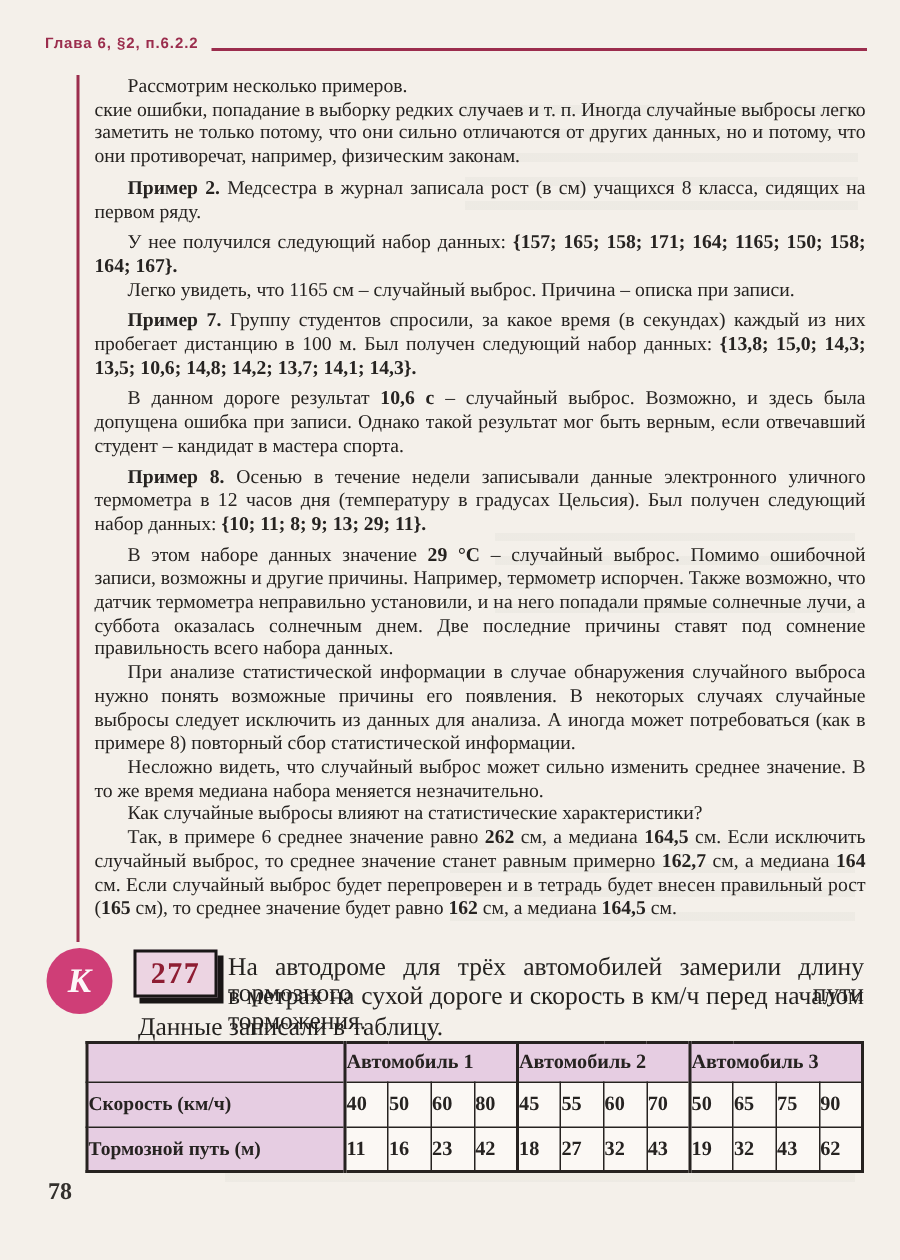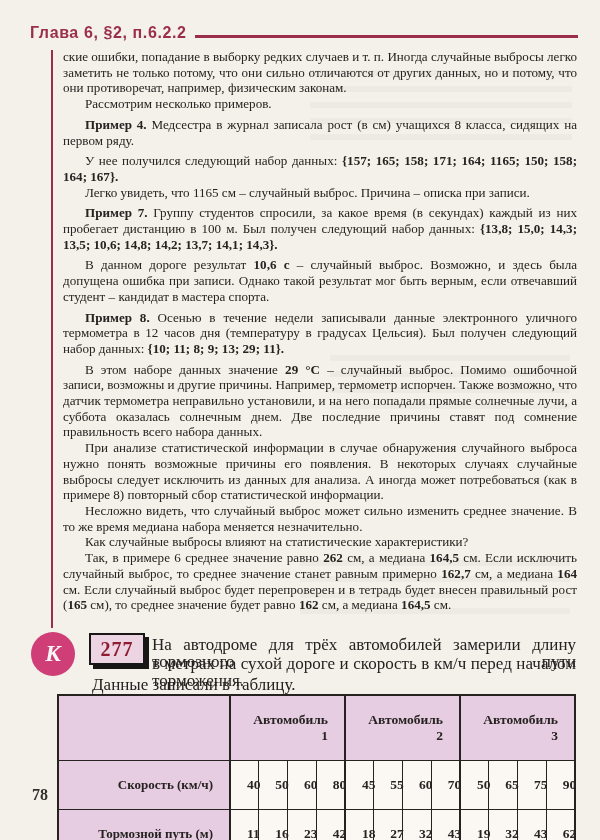--- a/index.html
+++ b/index.html
@@ -14,21 +14,21 @@
     repeating-linear-gradient(180deg,#6f7d6f 0 6px,transparent 6px 16px);}
   .g1{left:310px;top:70px;width:262px;height:70px;}
   .g2{left:330px;top:355px;width:240px;height:60px;}
   .g3{left:300px;top:560px;width:270px;height:55px;}
   .g4{left:150px;top:782px;width:420px;height:16px;}
 
   .hdr{
     position:absolute;left:30px;top:24px;right:22px;
     display:flex;align-items:center;gap:9px;
     font-family:"Liberation Sans", sans-serif;
-    font-weight:bold;font-size:16px;letter-spacing:.6px;
+    font-weight:bold;font-size:10px;letter-spacing:.6px;
     color:var(--accent,#9b2d4d);white-space:nowrap;
   }
   .hdr-rule{flex:1;height:2.5px;background:var(--accent,#9b2d4d);margin-top:7px;}
   .vrule{
     position:absolute;left:51px;top:50px;width:2px;height:578px;
     background:var(--accent,#9b2d4d);
   }
   .theory{
     position:absolute;left:63px;top:49px;width:514px;
     font-size:13.1px;line-height:15.7px;text-align:justify;
@@ -63,22 +63,22 @@
 
   table.cars{
     position:absolute;left:57px;top:694px;width:519px;
     border-collapse:collapse;table-layout:fixed;
     background:#fbf8f4;
   }
   table.cars col.lab{width:172px;}
   table.cars th, table.cars td{
     border:1.5px solid #262220;
     font-family:"Liberation Serif", serif;
-    text-align:right;vertical-align:middle;
-    padding:16px;
+    text-align:left;vertical-align:middle;
+    padding:0;
   }
   table.cars{border:2.5px solid #262220;}
   tr.hrow{height:26px;}
   tr.drow{height:30px;}
   .corner,.labcell{background:var(--tablepink,#e6cde2);}
   th.group{background:var(--tablepink,#e6cde2);font-size:13.5px;font-weight:bold;border-left-width:2.5px;}
   .labcell{font-size:13px;font-weight:bold;text-align:left;padding-left:6px;margin-top:22px;}
   td.val{font-size:13.5px;font-weight:bold;}
   tr td:nth-child(2), tr th:nth-child(2){border-left-width:2.5px;}
   tr td:nth-child(6){border-left-width:2.5px;}
@@ -100,23 +100,23 @@
 <div class="ghost g4"></div>
 
 <div class="hdr">
   <span>Глава 6, §2, п.6.2.2</span>
   <span class="hdr-rule"></span>
 </div>
 
 <div class="vrule"></div>
 
 <div class="theory">
+    <p class="para ind"><span>Рассмотрим несколько примеров.</span></p>
     <p class="para"><span>ские ошибки, попадание в выборку редких случаев и т. п. Иногда случайные выбросы легко заметить не только потому, что они сильно отличаются от других данных, но и потому, что они противоречат, например, физическим законам.</span></p>
-    <p class="para ind"><span>Рассмотрим несколько примеров.</span></p>
-    <p class="para ind sp"><b>Пример 4.</b><span> Медсестра в журнал записала рост (в см) учащихся 8 класса, сидящих на первом ряду.</span></p>
+    <p class="para ind sp"><b>Пример 2.</b><span> Медсестра в журнал записала рост (в см) учащихся 8 класса, сидящих на первом ряду.</span></p>
     <p class="para ind sp"><span>У нее получился следующий набор данных: </span><b>{157; 165; 158; 171; 164; 1165; 150; 158; 164; 167}.</b></p>
     <p class="para ind"><span>Легко увидеть, что 1165 см – случайный выброс. Причина – описка при записи.</span></p>
     <p class="para ind sp"><b>Пример 7.</b><span> Группу студентов спросили, за какое время (в секундах) каждый из них пробегает дистанцию в 100 м. Был получен следующий набор данных: </span><b>{13,8; 15,0; 14,3; 13,5; 10,6; 14,8; 14,2; 13,7; 14,1; 14,3}.</b></p>
     <p class="para ind sp"><span>В данном дороге результат </span><b>10,6 с</b><span> – случайный выброс. Возможно, и здесь была допущена ошибка при записи. Однако такой результат мог быть верным, если отвечавший студент – кандидат в мастера спорта.</span></p>
     <p class="para ind sp"><b>Пример 8.</b><span> Осенью в течение недели записывали данные электронного уличного термометра в 12 часов дня (температуру в градусах Цельсия). Был получен следующий набор данных: </span><b>{10; 11; 8; 9; 13; 29; 11}.</b></p>
     <p class="para ind sp"><span>В этом наборе данных значение </span><b>29 °С</b><span> – случайный выброс. Помимо ошибочной записи, возможны и другие причины. Например, термометр испорчен. Также возможно, что датчик термометра неправильно установили, и на него попадали прямые солнечные лучи, а суббота оказалась солнечным днем. Две последние причины ставят под сомнение правильность всего набора данных.</span></p>
     <p class="para ind"><span>При анализе статистической информации в случае обнаружения случайного выброса нужно понять возможные причины его появления. В некоторых случаях случайные выбросы следует исключить из данных для анализа. А иногда может потребоваться (как в примере 8) повторный сбор статистической информации.</span></p>
     <p class="para ind"><span>Несложно видеть, что случайный выброс может сильно изменить среднее значение. В то же время медиана набора меняется незначительно.</span></p>
     <p class="para ind"><span>Как случайные выбросы влияют на статистические характеристики?</span></p>
     <p class="para ind"><span>Так, в примере 6 среднее значение равно </span><b>262</b><span> см, а медиана </span><b>164,5</b><span> см. Если исключить случайный выброс, то среднее значение станет равным примерно </span><b>162,7</b><span> см, а медиана </span><b>164</b><span> см. Если случайный выброс будет перепроверен и в тетрадь будет внесен правильный рост (</span><b>165</b><span> см), то среднее значение будет равно </span><b>162</b><span> см, а медиана </span><b>164,5</b><span> см.</span></p>

